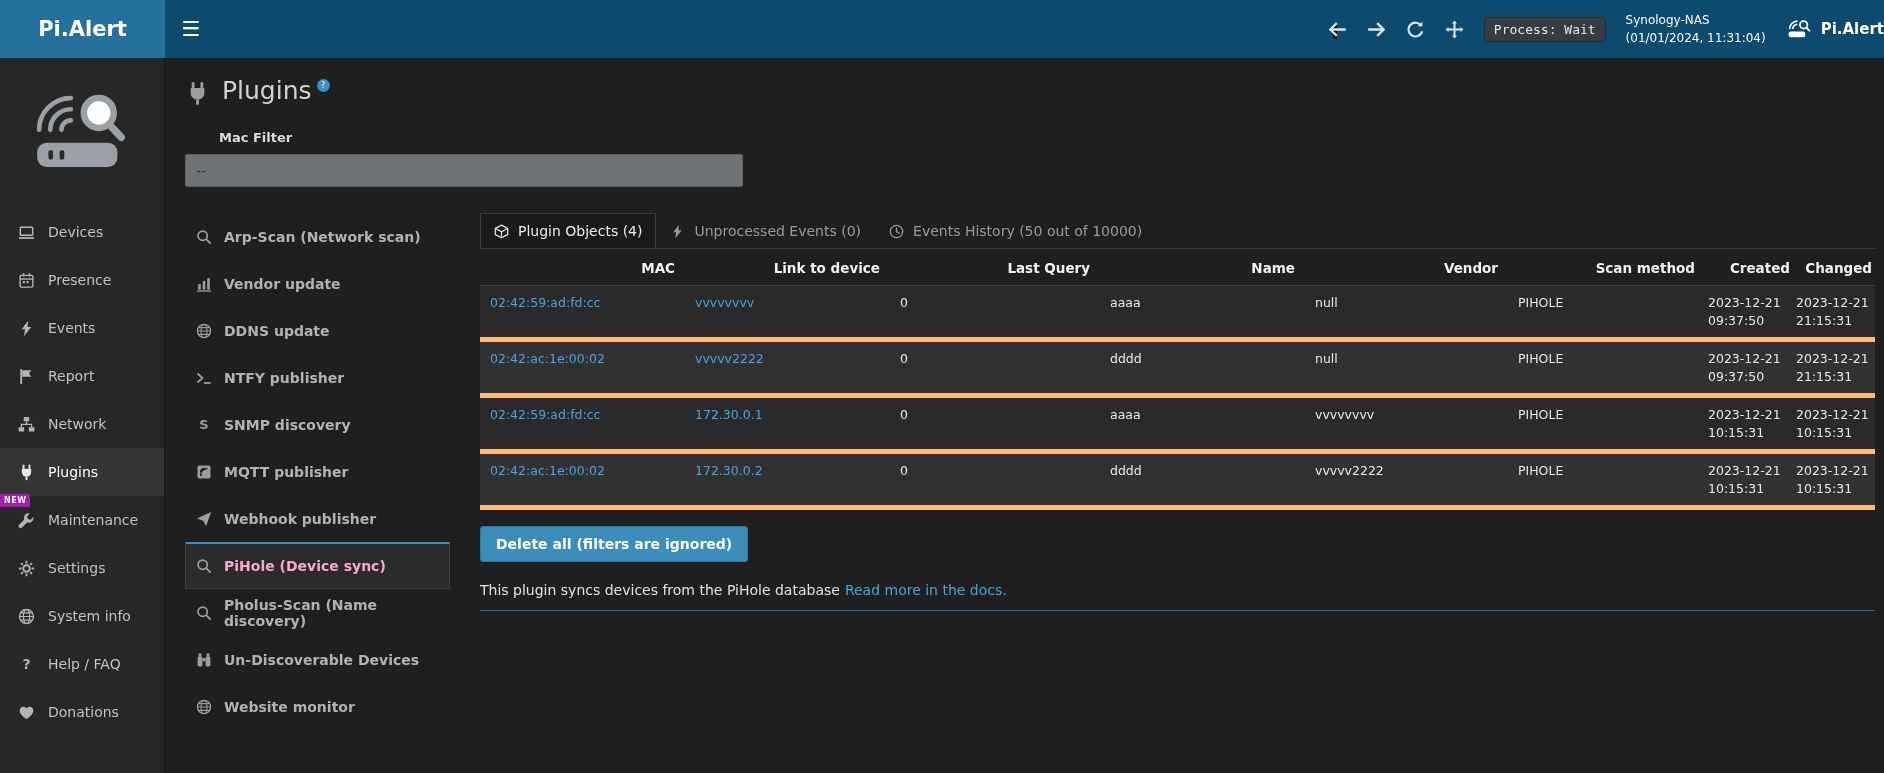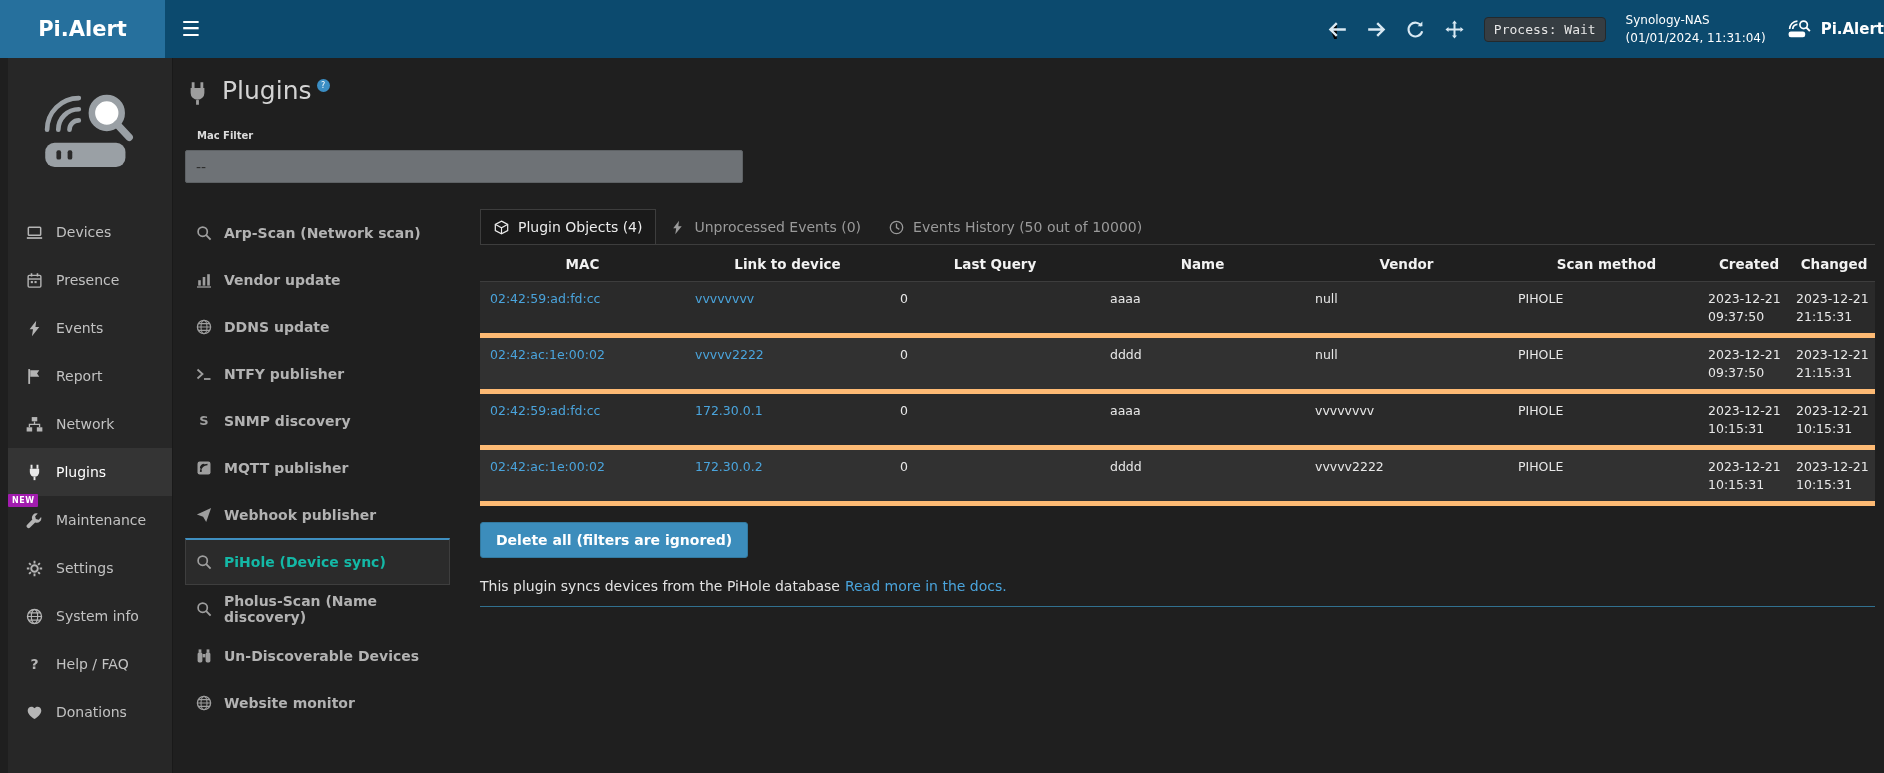--- a/index.html
+++ b/index.html
@@ -38,21 +38,21 @@
     background: #363d42; border: 1px solid #24292c; color: #e6e6e6;
     font-size: 13px; padding: 4px 9px; border-radius: 4px; white-space: nowrap;
   }
   .host-info { font-size: 12px; line-height: 1.5; color: #fff; }
   .app-mini { display: flex; align-items: center; gap: 8px; }
   .app-mini .logo { width: 27px; height: 21px; }
   .app-name { font-size: 15px; font-weight: bold; color: #fff; }
 
   
   .sidebar {
-    position: absolute; top: 58px; left: 8px; bottom: 0; width: 165px;
+    position: absolute; top: 58px; left: 0; bottom: 0; width: 165px;
     background: #272727; border-right: 1px solid #191919;
   }
   .logo-box { height: 150px; display: flex; align-items: center; justify-content: center; }
   .sb-menu { display: block; }
   .sb-item {
     height: 48px; display: flex; align-items: center; gap: 13px;
     padding-left: 18px; color: #c2c2c2; font-size: 14px; cursor: pointer;
   }
   .sb-item .ic { width: 17px; height: 17px; flex: 0 0 17px; color: #b5b5b5; font-size: 14px; font-weight: bold; }
   .sb-item.active { background: #343434; color: #fff; }
@@ -65,53 +65,53 @@
   
   .content { position: absolute; left: 165px; top: 58px; right: 0; bottom: 0; padding: 14px 9px 0 20px; }
   .page-header { display: flex; align-items: flex-start; gap: 12px; padding-top: 4px; }
   .page-header .ic { width: 25px; height: 25px; color: #9d9d9d; margin-top: 5px; }
   .page-title { font-size: 25px; font-weight: 400; color: #d3d3d3; }
   .title-badge {
     min-width: 13px; height: 13px; border-radius: 50%; background: #3b8ec4; color: #fff;
     font-size: 8px; display: inline-flex; align-items: center; justify-content: center;
     margin-left: -7px; margin-top: 3px; cursor: pointer;
   }
-  .filter-label { display: block; font-size: 10px; font-weight: bold; color: #dcdcdc; margin: 24px 0 9px 12px; }
+  .filter-label { display: block; font-size: 13px; font-weight: bold; color: #dcdcdc; margin: 24px 0 9px 34px; }
   .mac-input {
     width: 558px; height: 33px; background: #6e7276; border: 1px solid #5e6265;
     border-radius: 2px; color: #2f2f2f; font-size: 14px; padding: 0 10px;
     font-family: inherit;
   }
 
   .plugin-area { display: flex; align-items: flex-start; margin-top: 26px; }
   .plugin-nav { flex: 0 0 265px; width: 265px; }
   .pn-item {
     height: 47px; display: flex; align-items: center; gap: 12px;
     padding: 0 10px; color: #b2b2b2; font-size: 14px; font-weight: bold;
     cursor: pointer; border: 1px solid transparent;
   }
   .pn-item .ic { width: 16px; height: 16px; flex: 0 0 16px; color: #9e9e9e; font-size: 13px; font-weight: bold; }
   .pn-item.active {
     border: 1px solid #3e3e3e; border-top: 2px solid #3f8fc0;
-    background: #2b2b2b; color: #14b8a6;
+    background: #2b2b2b; color: #f9a8d4;
   }
 
   .plugin-main { flex: 1; margin-left: 30px; border-bottom: 1px solid #31708f; padding-bottom: 12px; }
   .tabs { display: flex; border-bottom: 1px solid #3d3d3d; }
   .tab {
     display: flex; align-items: center; gap: 9px; padding: 9px 13px;
     font-size: 14px; color: #9a9a9a; cursor: pointer;
     border: 1px solid transparent; border-bottom: none; text-align: right;
   }
   .tab .ic { width: 15px; height: 15px; }
   .tab.active { background: #1a1a1a; border-color: #3d3d3d; color: #ececec; }
 
   table { width: 100%; border-collapse: collapse; table-layout: fixed; }
   th {
-    text-align: center; font-size: 13.5px; font-weight: bold; color: #f2f2f2;
+    text-align: right; font-size: 13.5px; font-weight: bold; color: #f2f2f2;
     padding: 11px 10px 9px; border-bottom: 1px solid #3d3d3d;
   }
   td {
     font-size: 12.5px; color: #e8e8e8; padding: 8px 10px;
     border-bottom: 5px solid #fdba74; vertical-align: top; line-height: 1.4;
   }
   th.col-narrow, td.col-narrow { padding-left: 3px; padding-right: 3px; }
   tbody tr:nth-child(odd) td { background: #2a2a2a; }
   tbody tr:nth-child(even) td { background: #313131; }
   a.cell-link { color: #4aa4dc; text-decoration: none; cursor: pointer; }

